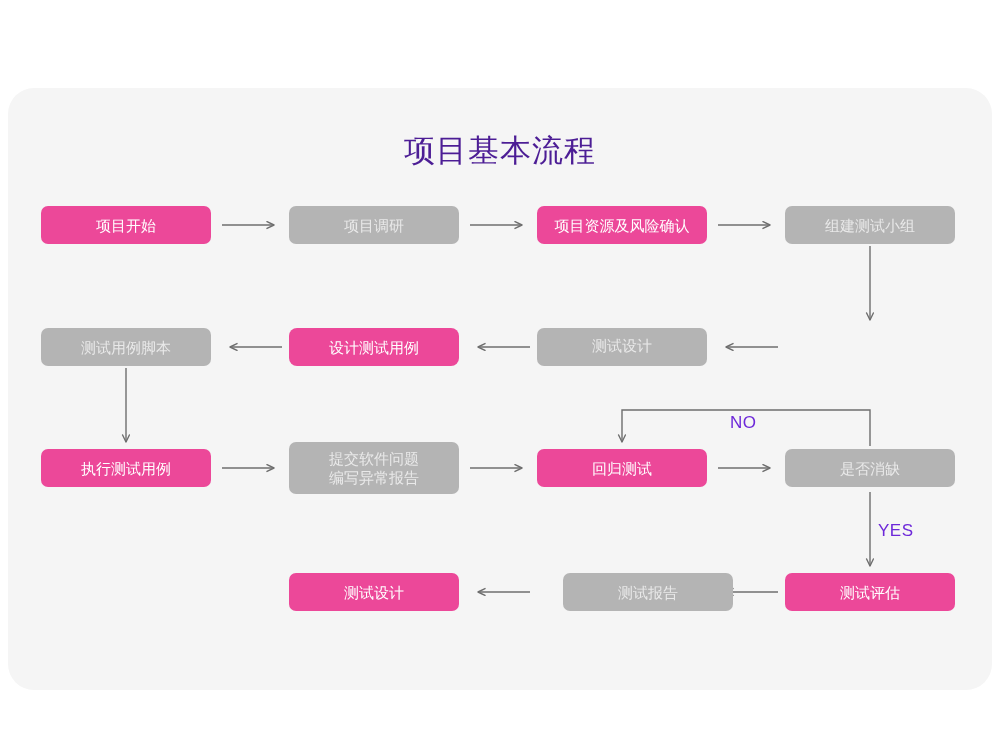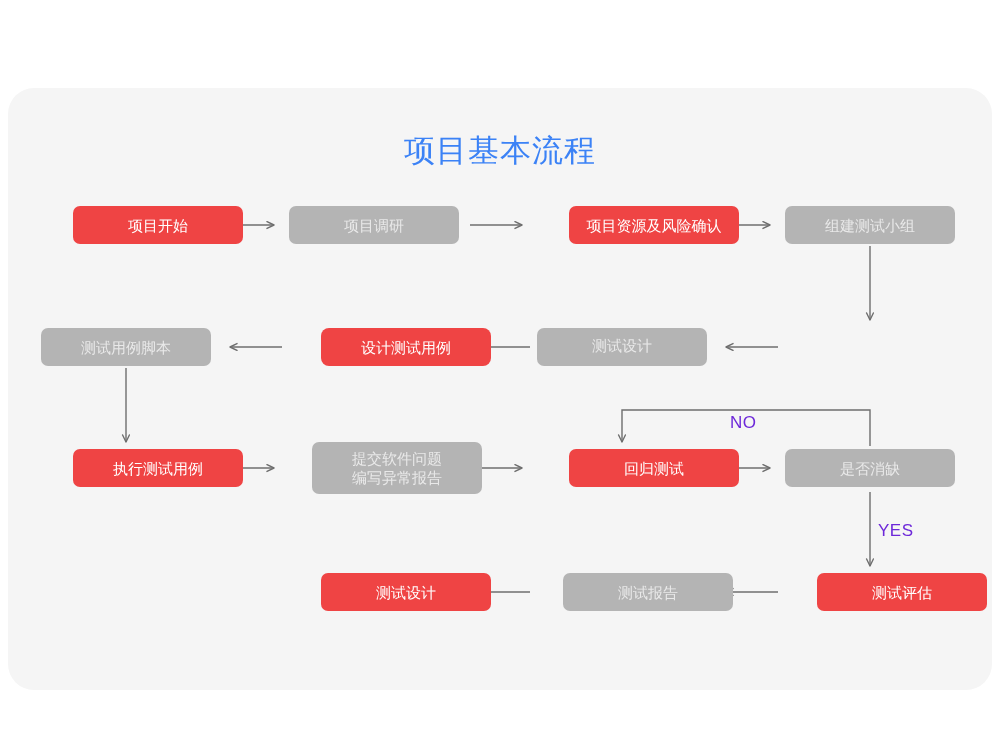--- a/index.html
+++ b/index.html
@@ -28,42 +28,41 @@
     background: #f5f5f5;
     border-radius: 26px;
   }
   .title {
     position: absolute;
     left: 0;
     top: 130px;
     width: 1000px;
     text-align: center;
     font-size: 31px;
-    color: #3b82f6;
+    color: #4c1d95;
     letter-spacing: 1px;
     font-weight: 400;
   }
   .node {
     position: absolute;
     width: 170px;
     height: 38px;
     border-radius: 7px;
     display: flex;
     align-items: center;
     justify-content: center;
     text-align: center;
     font-size: 15px;
     line-height: 19px;
     box-sizing: border-box;
     user-select: none;
   }
   .node.purple {
-    background: #ef4444;
+    background: #ec4899;
     color: #ffffff;
-    margin-left: 32px;
   }
   .node.gray {
     background: #b4b4b4;
     color: #e9e9e9;
   }
   .node.tall {
     height: 52px;
   }
   .node .lines {
     display: block;
@@ -132,21 +131,21 @@
   <div class="node purple" style="left:41px;  top:206px;">项目开始</div>
   <div class="node gray" style="left:289px; top:206px;">项目调研</div>
   <div class="node purple" style="left:537px; top:206px;">项目资源及风险确认</div>
   <div class="node gray" style="left:785px; top:206px;">组建测试小组</div>
 
   <div class="node gray" style="left:41px;  top:328px;">测试用例脚本</div>
   <div class="node purple" style="left:289px; top:328px;border-radius:8px;">设计测试用例</div>
   <div class="node gray" style="left:537px; top:328px;font-family:Liberation Mono, monospace;">测试设计</div>
 
   <div class="node purple" style="left:41px;  top:449px;">执行测试用例</div>
-  <div class="node gray tall" style="left:289px; top:442px;margin-left:23px;">
+  <div class="node gray tall" style="left:289px; top:442px;">
     <span class="lines">
       <span>提交软件问题</span>
       <span>编写异常报告</span>
     </span>
   </div>
   <div class="node purple" style="left:537px; top:449px;">回归测试</div>
   <div class="node gray" style="left:785px; top:449px;">是否消缺</div>
 
   <div class="node purple" style="left:289px; top:573px;">测试设计</div>
   <div class="node gray" style="left:563px; top:573px;">测试报告</div>

